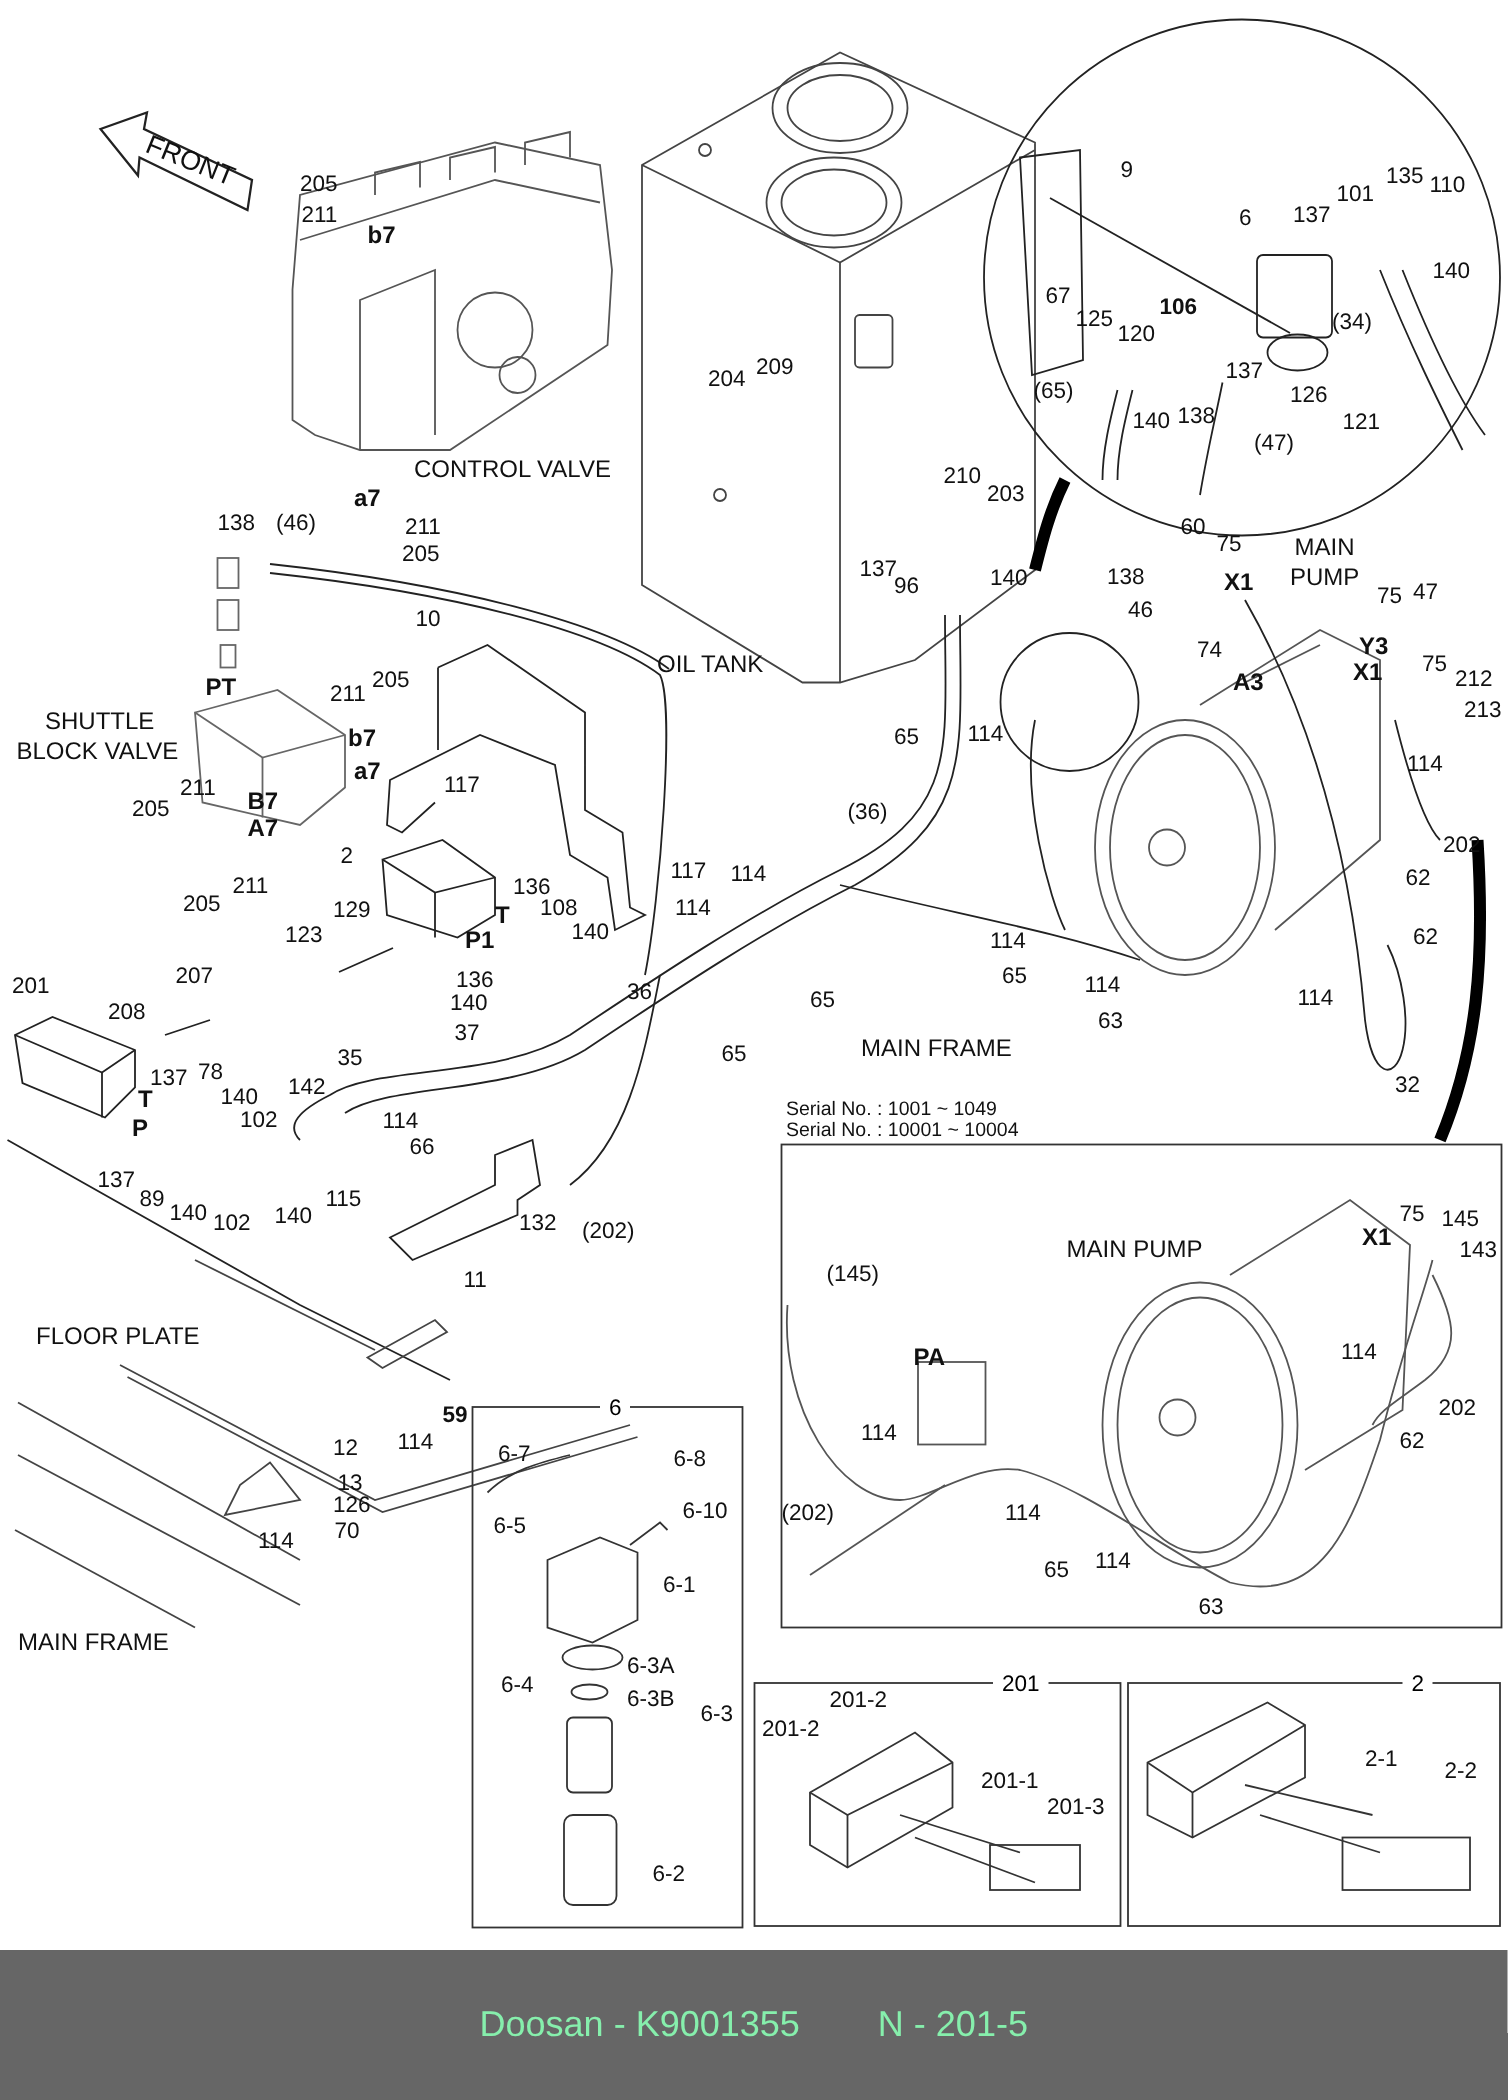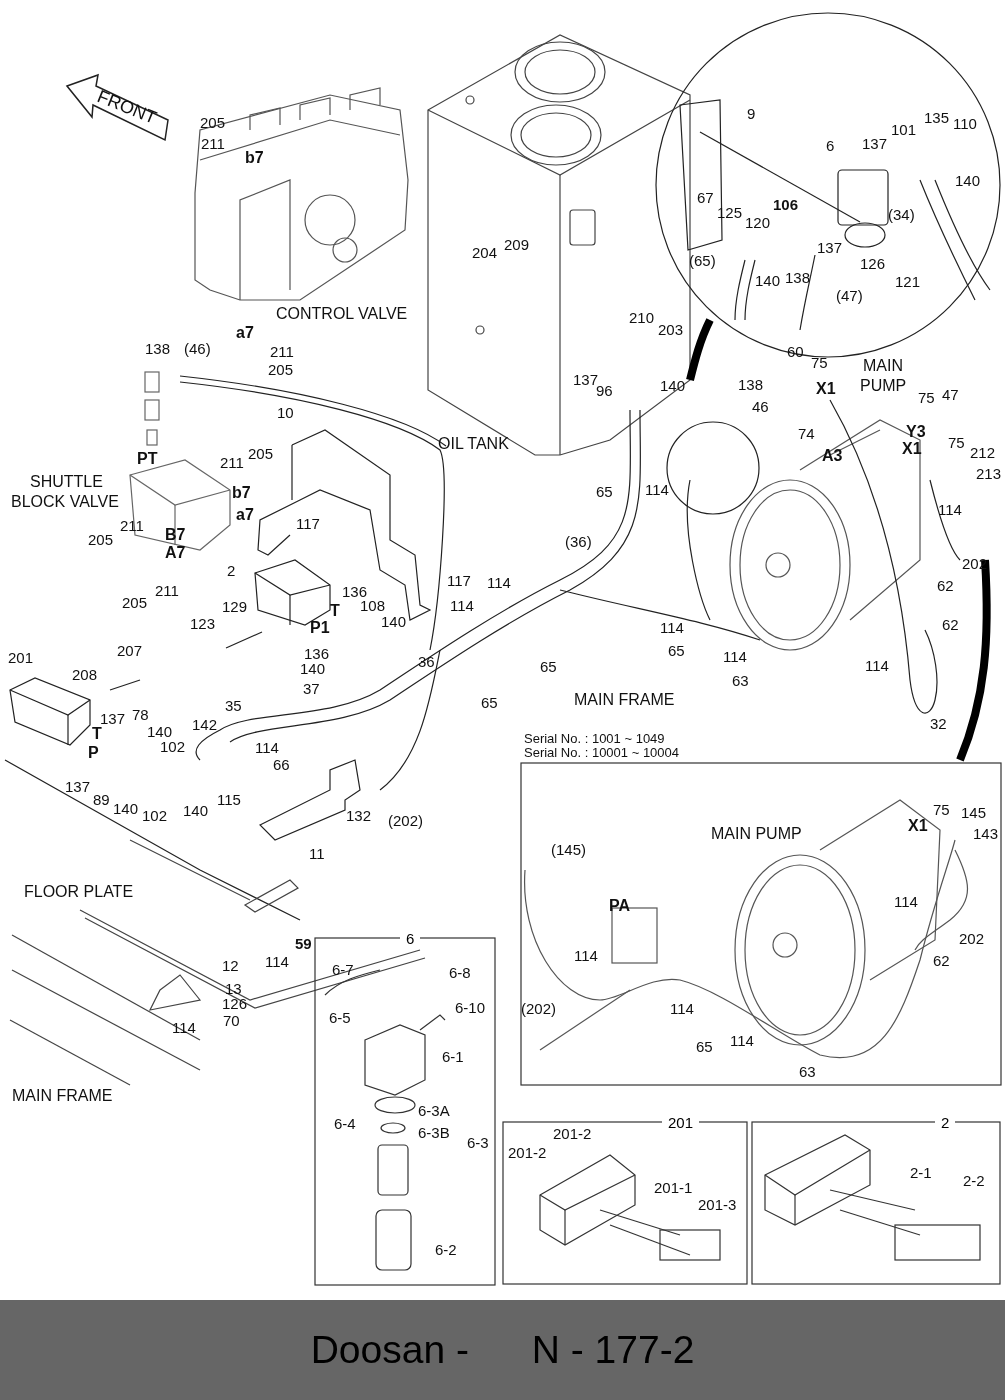--- a/index.html
+++ b/index.html
@@ -6,21 +6,21 @@
   body { width: 1005px; height: 1400px; background: #ffffff; position: relative; overflow: hidden;
          font-family: "Liberation Sans", sans-serif; }
   #canvas { position: absolute; left: 0; top: 0; width: 1005px; height: 1300px; background: #ffffff; }
   #art { position: absolute; left: 0; top: 0; }
   .lbl { position: absolute; font-size: 15px; color: #111; line-height: 1; white-space: nowrap; }
   .lbl.b { font-weight: bold; font-size: 16px; }
   .lbl.cap { font-size: 16px; }
   .inset-title { position: absolute; font-size: 15px; background: #fff; padding: 0 6px; line-height: 1; }
   #footer { position: absolute; left: 0; top: 1300px; width: 1005px; height: 100px; background: #666666;
             display: flex; align-items: center; justify-content: center; }
-  #footer span { color: #000000; font-size: 39px; letter-spacing: 0px; }
+  #footer span { color: #86efac; font-size: 24px; letter-spacing: 0px; }
   #footer .gap { display: inline-block; width: 52px; }
 </style>
 </head>
 <body>
 
 <div id="canvas">
   <svg id="art" width="1005" height="1300" viewBox="0 0 1005 1300" fill="none" stroke="#222" stroke-width="1.2">
 
     <g>
       <polygon points="67,86 98,75 96,86 168,120 165,140 93,105 92,117" fill="#fff" stroke="#222" stroke-width="1.5"></polygon>
@@ -358,15 +358,16 @@
   <div class="lbl" style="left:698px;top:1197px;">201-3</div>
   <div class="lbl" style="left:910px;top:1165px;">2-1</div>
   <div class="lbl" style="left:963px;top:1173px;">2-2</div>
 </div>
 
 <div id="footer">
   <span>Doosan</span>
   <span>&nbsp;</span>
   <span>-</span>
   <span>&nbsp;</span>
+  <span>K9001355</span>
   <span class="gap"></span>
-  <span>N - 177-2</span>
+  <span>N - 201-5</span>
 </div>
 
 </body></html>

